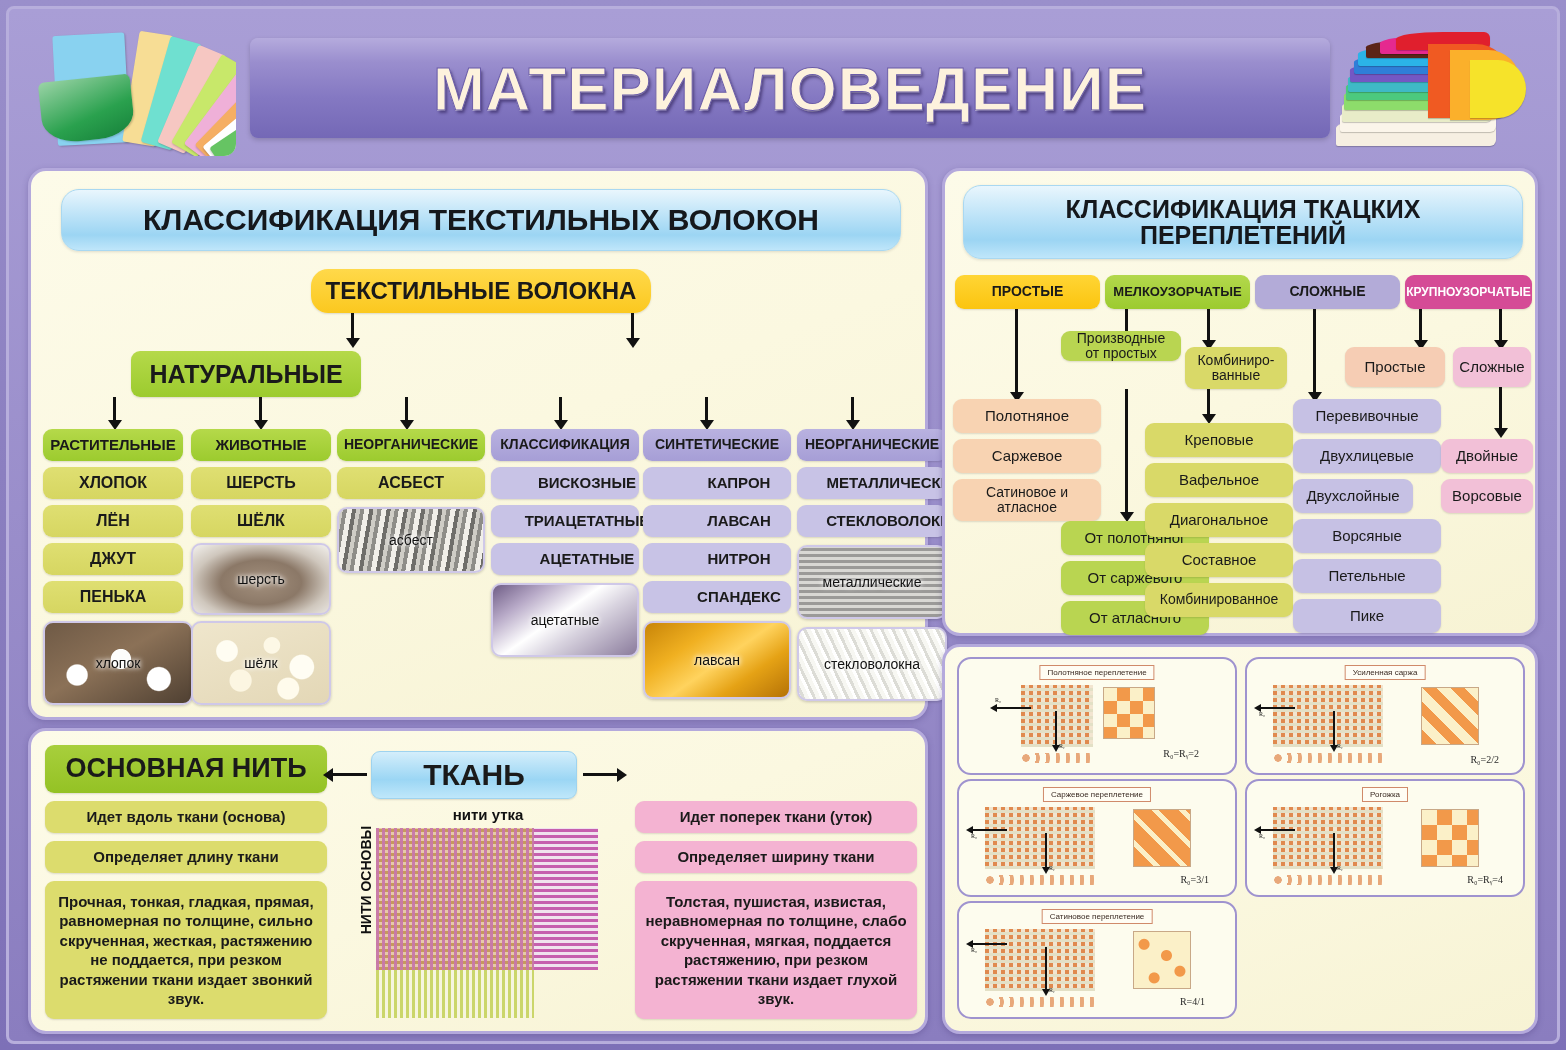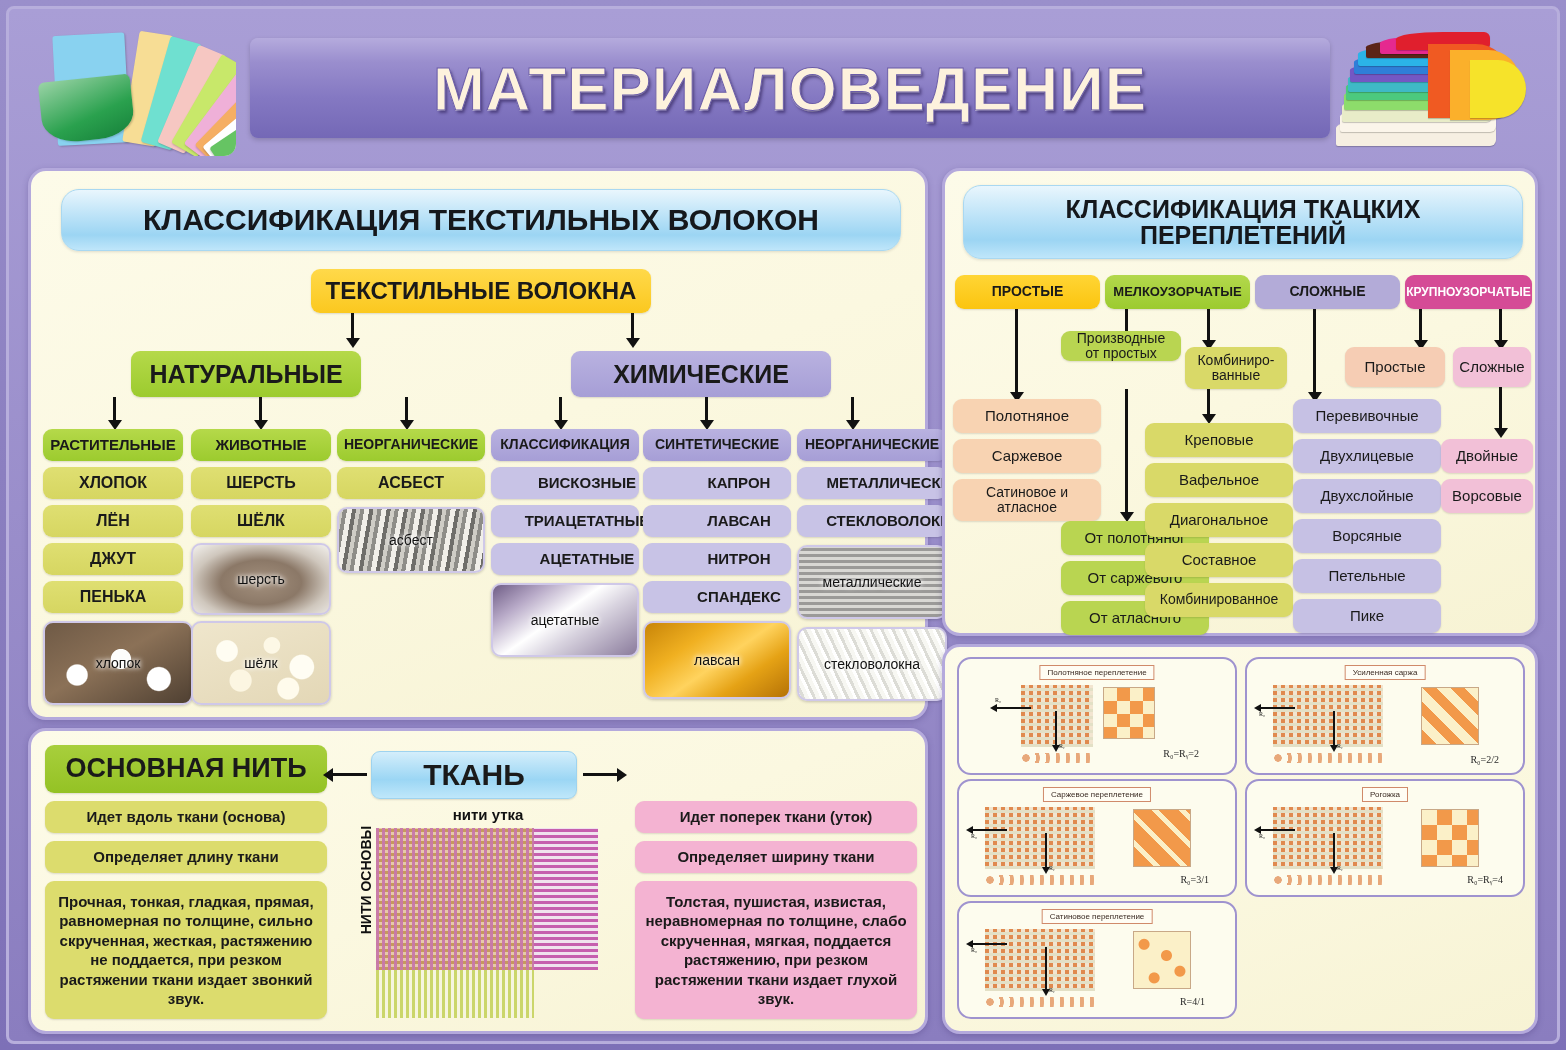--- a/index.html
+++ b/index.html
@@ -297,27 +297,26 @@
         <i style="left:96px;top:18px;width:80px;height:74px;background:#f05a22;border-radius:0 40% 40% 0;"></i>
         <i style="left:118px;top:24px;width:70px;height:70px;background:#fbb02b;border-radius:0 45% 45% 0;"></i>
         <i style="left:138px;top:34px;width:56px;height:58px;background:#f6e32a;border-radius:0 50% 50% 0;"></i>
       </div>
     </div>
   </div>
 
   <div class="panel" id="panel-fibers">
     <div class="head-bar" id="fibers-head">КЛАССИФИКАЦИЯ ТЕКСТИЛЬНЫХ ВОЛОКОН</div>
 
-    <div class="chip c-yellow b" style="left:280px;top:98px;width:340px;height:44px;font-size:24px;">ТЕКСТИЛЬНЫЕ ВОЛОКНА</div>
+    <div class="chip c-yellow b" style="left:280px;top:98px;width:340px;height:44px;font-size:24px;border-radius:17px;">ТЕКСТИЛЬНЫЕ ВОЛОКНА</div>
 
     <div class="arrow-v" style="left:320px;top:142px;height:26px;"></div>
     <div class="arrow-v" style="left:600px;top:142px;height:26px;"></div>
 
     <div class="chip c-green b" style="left:100px;top:180px;width:230px;height:46px;font-size:25px;">НАТУРАЛЬНЫЕ</div>
-    <div class="chip c-purple b" style="left:540px;top:180px;width:260px;height:46px;font-size:25px;">ХИМИЧЕСКИЕ</div>
 
     <div class="arrow-v" style="left:82px;top:226px;height:24px;"></div>
     <div class="arrow-v" style="left:228px;top:226px;height:24px;"></div>
     <div class="arrow-v" style="left:374px;top:226px;height:24px;"></div>
 
     <div class="arrow-v" style="left:528px;top:226px;height:24px;"></div>
     <div class="arrow-v" style="left:674px;top:226px;height:24px;"></div>
     <div class="arrow-v" style="left:820px;top:226px;height:24px;"></div>
 
     <div class="chip c-green b" style="left:12px;top:258px;width:140px;height:32px;font-size:15px;">РАСТИТЕЛЬНЫЕ</div>
@@ -407,21 +406,21 @@
 
     <div class="arrow-v" style="left:262px;top:218px;height:26px;"></div>
     <div class="chip w-olive" style="left:200px;top:252px;width:148px;height:34px;font-size:15px;">Креповые</div>
     <div class="chip w-olive" style="left:200px;top:292px;width:148px;height:34px;font-size:15px;">Вафельное</div>
     <div class="chip w-olive" style="left:200px;top:332px;width:148px;height:34px;font-size:15px;">Диагональное</div>
     <div class="chip w-olive" style="left:200px;top:372px;width:148px;height:34px;font-size:15px;">Составное</div>
     <div class="chip w-olive" style="left:200px;top:412px;width:148px;height:34px;font-size:14px;">Комбинированное</div>
 
     <div class="chip w-lilac" style="left:348px;top:228px;width:148px;height:34px;font-size:15px;">Перевивочные</div>
     <div class="chip w-lilac" style="left:348px;top:268px;width:148px;height:34px;font-size:15px;">Двухлицевые</div>
-    <div class="chip w-lilac" style="left:348px;top:308px;width:148px;height:34px;font-size:15px;">Двухслойные</div>
+    <div class="chip w-lilac" style="left:348px;top:308px;width:120px;height:34px;font-size:15px;">Двухслойные</div>
     <div class="chip w-lilac" style="left:348px;top:348px;width:148px;height:34px;font-size:15px;">Ворсяные</div>
     <div class="chip w-lilac" style="left:348px;top:388px;width:148px;height:34px;font-size:15px;">Петельные</div>
     <div class="chip w-lilac" style="left:348px;top:428px;width:148px;height:34px;font-size:15px;">Пике</div>
 
     <div class="arrow-v" style="left:554px;top:216px;height:42px;"></div>
     <div class="chip w-lpink" style="left:496px;top:268px;width:92px;height:34px;font-size:15px;">Двойные</div>
     <div class="chip w-lpink" style="left:496px;top:308px;width:92px;height:34px;font-size:15px;">Ворсовые</div>
   </div>
 
   <div class="panel" id="panel-threads">

